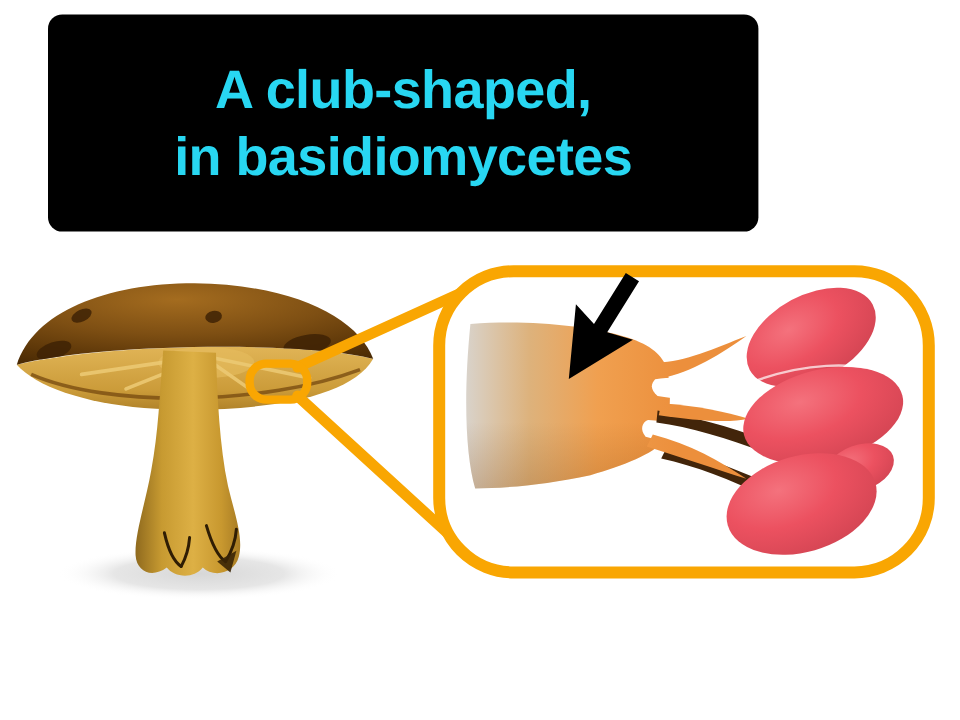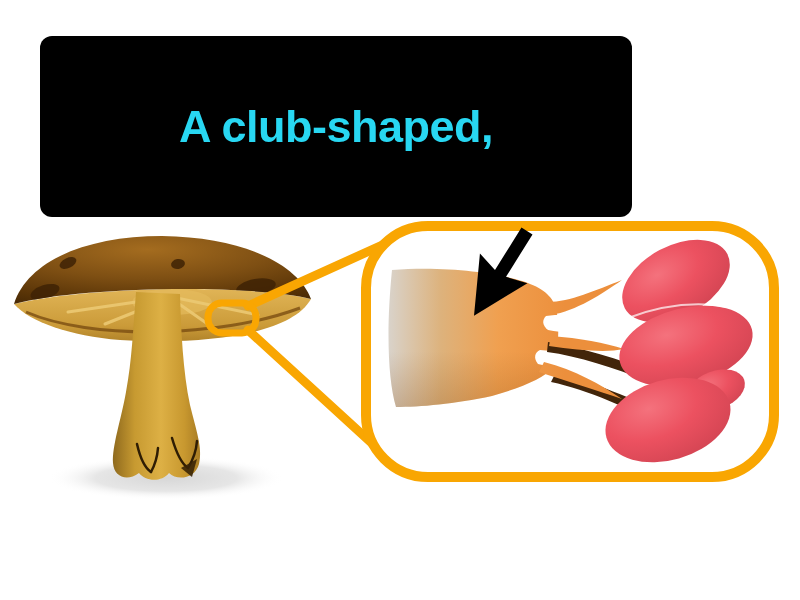--- a/index.html
+++ b/index.html
@@ -5,35 +5,35 @@
   html,body{margin:0;padding:0;background:#fff;}
   .stage{
     position:relative;width:800px;height:600px;background:#ffffff;
     overflow:hidden;font-family:"Liberation Sans",sans-serif;
   }
   .definition-card{
     position:absolute;left:40px;top:12px;width:592px;height:181px;
     background:#000000;border-radius:12px;
     display:flex;flex-direction:column;align-items:center;justify-content:center;
     text-align:center;
-    margin-top:24px;
   }
   .definition-card span{
     display:block;color:#28d7f2;font-size:45px;line-height:56px;
     font-weight:700;letter-spacing:-0.5px;white-space:nowrap;
   }
   .illustration{position:absolute;left:0;top:0;width:800px;height:600px;}
 </style>
 </head>
 <body>
 
 <div class="stage">
 
   <div class="definition-card">
     <span>A club-shaped,</span>
+    <span>in basidiomycetes</span>
   </div>
 
   <svg class="illustration" viewBox="0 0 800 600" xmlns="http://www.w3.org/2000/svg">
     <defs>
       <radialGradient id="shadowGrad" cx="50%" cy="50%" r="50%">
         <stop offset="0%" stop-color="#d7d7d7"></stop>
         <stop offset="60%" stop-color="#e6e6e6"></stop>
         <stop offset="100%" stop-color="#ffffff" stop-opacity="0"></stop>
       </radialGradient>
       <radialGradient id="capGrad" cx="0.45" cy="0.2" r="0.95">

